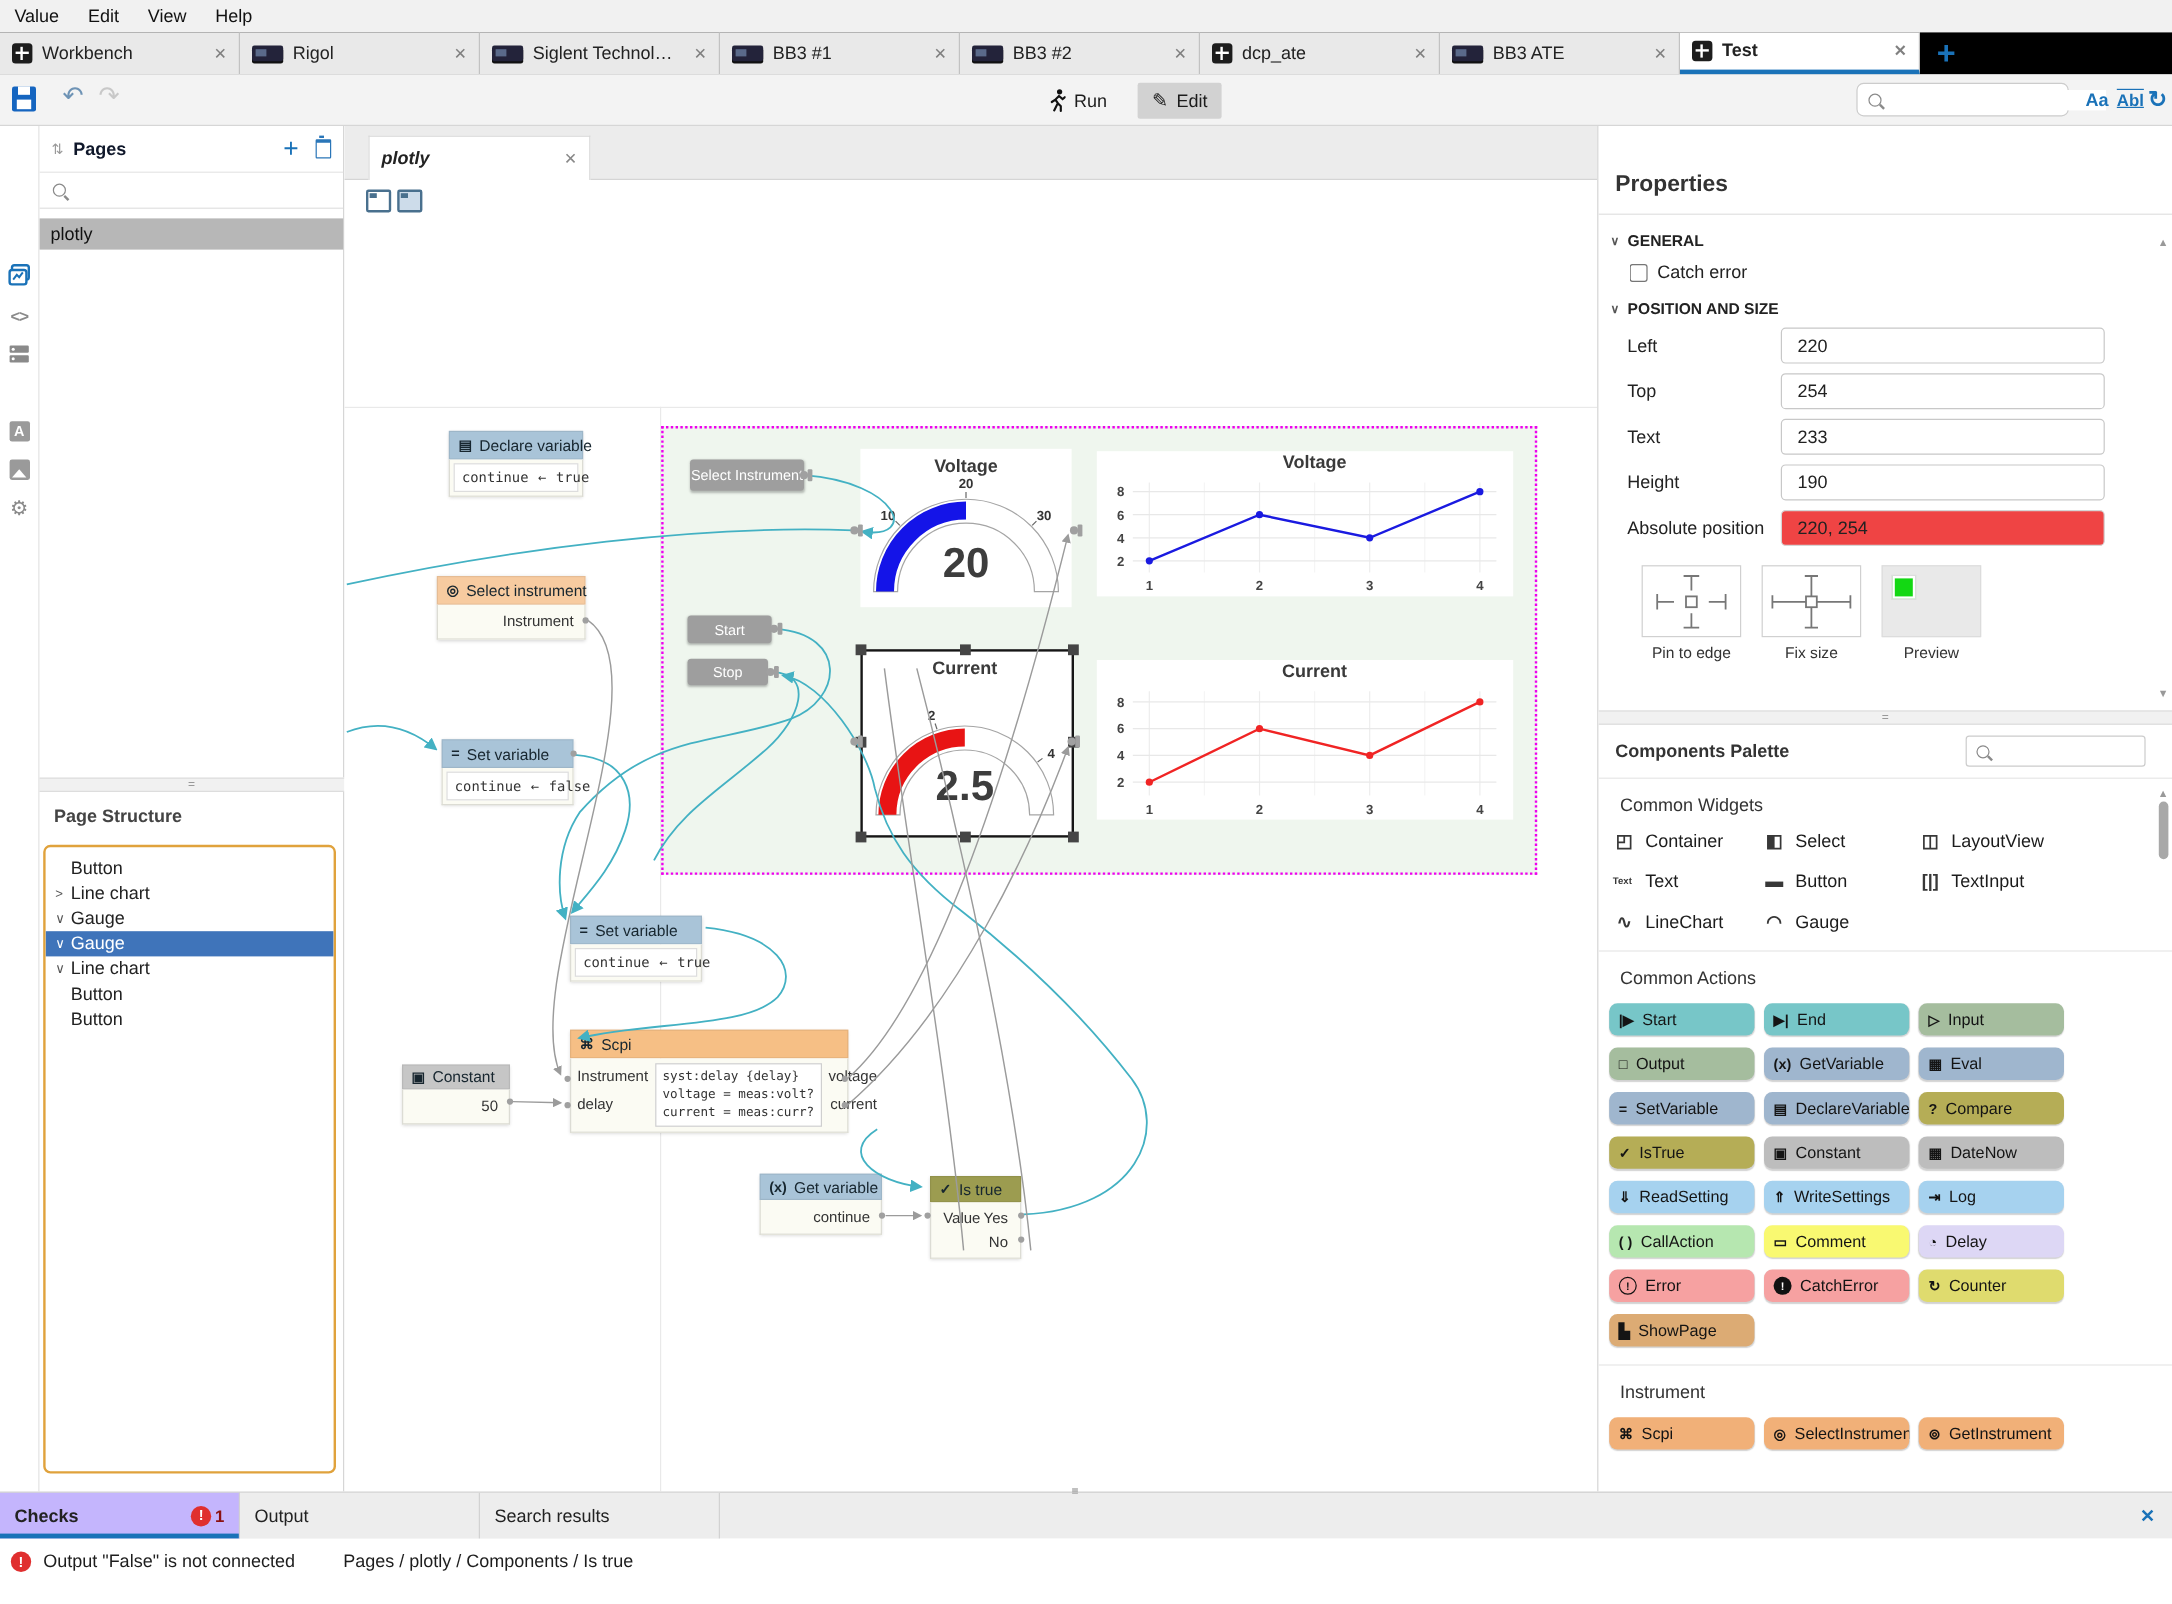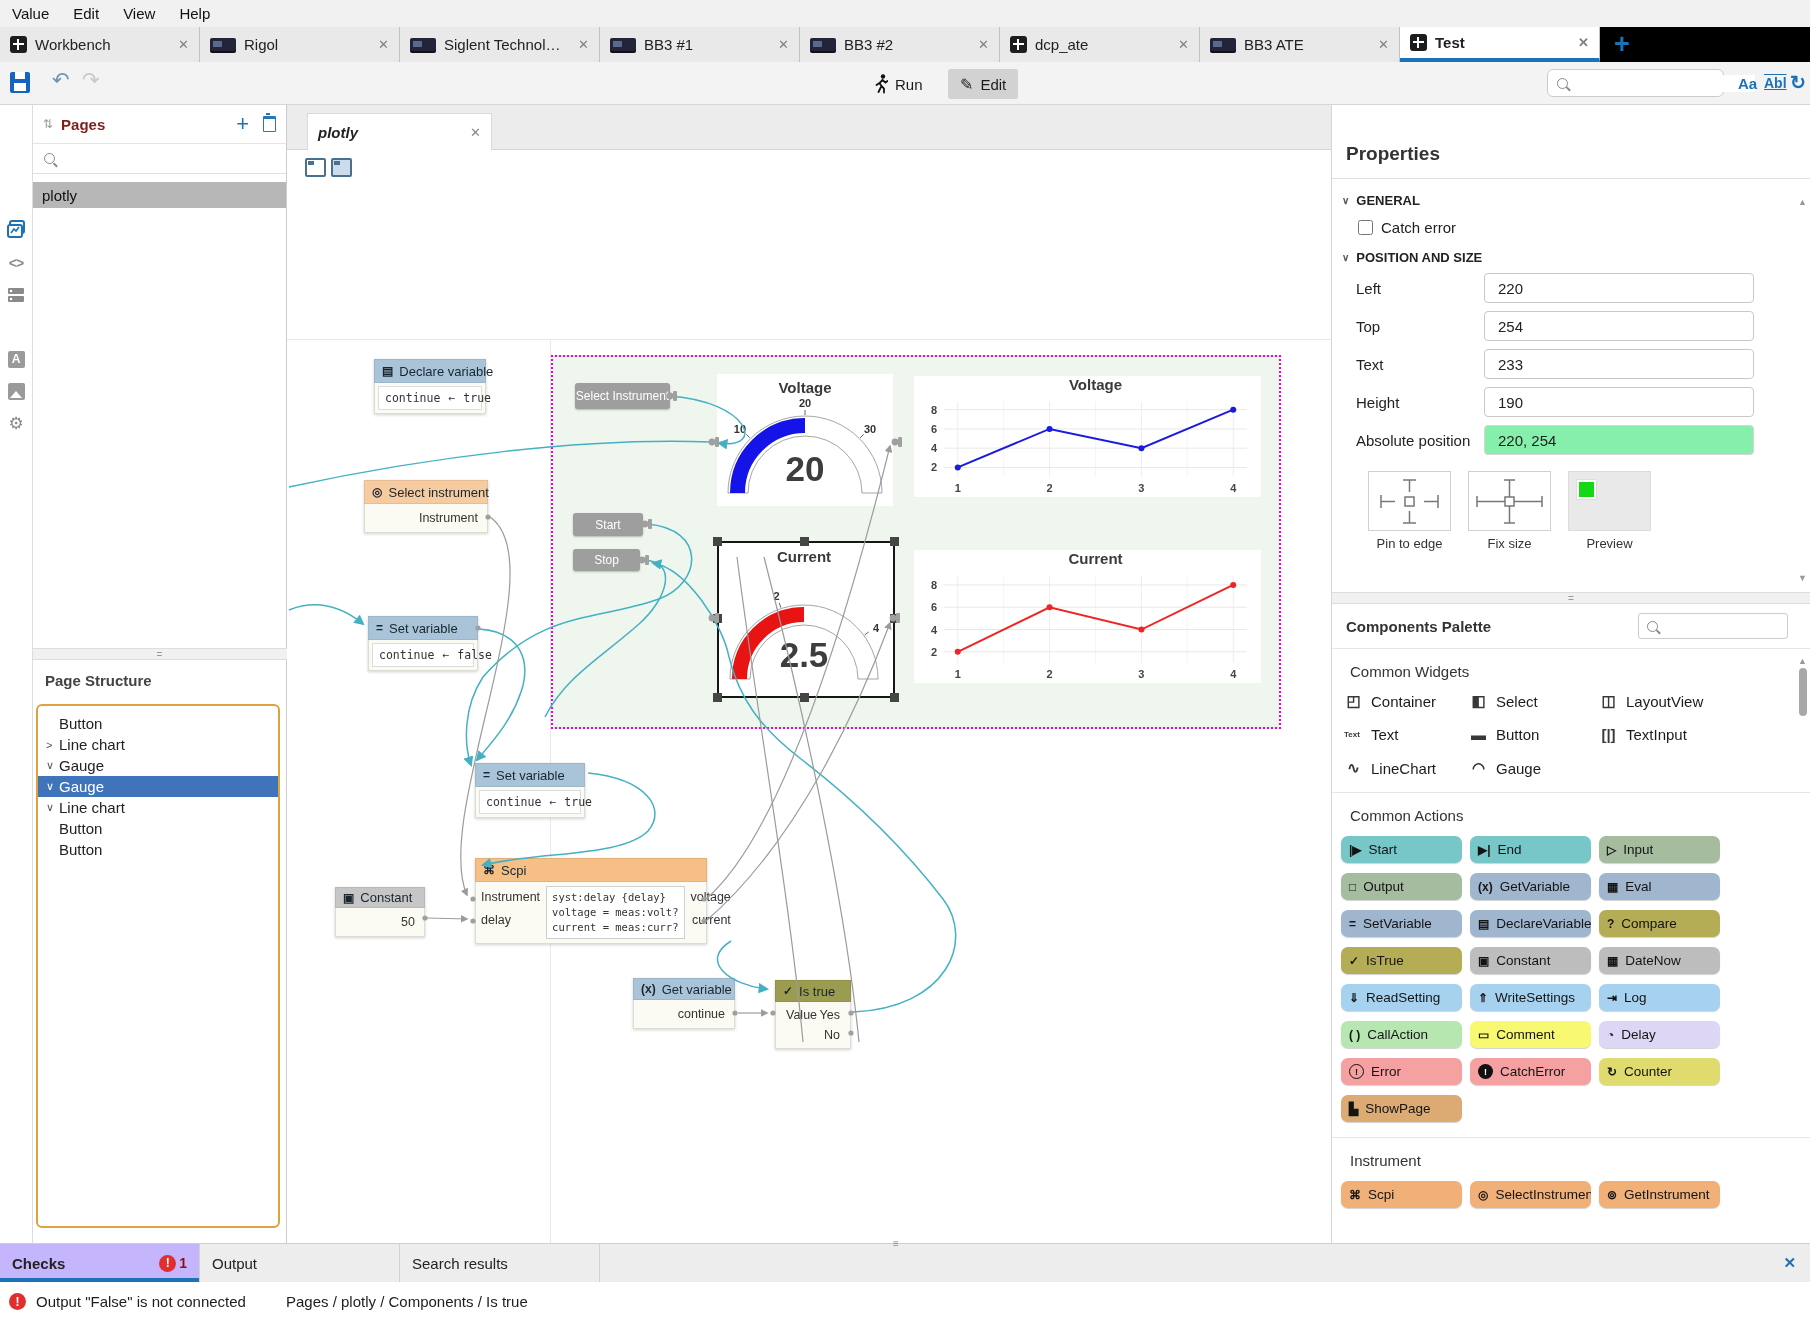--- a/index.html
+++ b/index.html
@@ -44,21 +44,21 @@
   .asq{width:17px;height:17px;background:#9a9a9a;color:#fff;font-size:12px;font-weight:bold;display:flex;align-items:center;justify-content:center;border-radius:2px}
   .imgsq{width:17px;height:17px;background:#9a9a9a;border-radius:2px;position:relative;overflow:hidden}
   .imgsq::after{content:'';position:absolute;left:2px;bottom:2px;border-left:6px solid transparent;border-right:6px solid transparent;border-bottom:7px solid #fff}
   .gear{font-size:17px;color:#8a8a8a}
   .fillic{width:15px;height:11px;background:#8a8a8a;clip-path:polygon(30% 0,100% 55%,55% 100%,0 45%);}
   .fillwrap{border-bottom:3px solid #8a8a8a;padding-bottom:2px}
   
   .pages{position:absolute;left:33px;top:105px;width:254px;height:543px;background:#fff;border-right:1px solid #ccc;box-sizing:border-box}
   .pg-head{height:38px;display:flex;align-items:center;padding:0 10px;border-bottom:1px solid #e5e5e5}
   .pg-sort{color:#9a9a9a;font-size:12px;margin-right:8px}
-  .pg-title{font-weight:bold;font-size:15px;color:#7f1d1d;flex:1}
+  .pg-title{font-weight:bold;font-size:15px;color:#0f172a;flex:1}
   .pg-add{color:#1a72b8;font-size:22px;margin-right:14px}
   .trash{width:11px;height:12px;border:1.5px solid #2a76b8;border-top:3px solid #2a76b8;border-radius:1px;position:relative}
   .trash::before{content:'';position:absolute;top:-6px;left:2px;width:4px;height:2px;background:#2a76b8}
   .pg-search{height:29px;display:flex;align-items:center;padding-left:11px;border-bottom:1px solid #e0e0e0}
   .pg-item{margin-top:8px;height:26px;display:flex;align-items:center;padding-left:9px;font-size:15px;color:#111;background:#b7b7b7}
   
   .lsplit{position:absolute;left:33px;top:648px;width:254px;height:12px;background:#f1f1f1;border-top:1px solid #ddd;border-bottom:1px solid #ddd;box-sizing:border-box;display:flex;align-items:center;justify-content:center;color:#999;font-size:10px;letter-spacing:1px}
   .struct{position:absolute;left:33px;top:660px;width:254px;height:583px;background:#fff;border-right:1px solid #ccc;box-sizing:border-box}
   .st-title{font-weight:bold;font-size:15px;color:#444;padding:12px 0 10px 12px}
   .st-box{position:absolute;left:3px;top:44px;width:244px;height:524px;border:2px solid #e0a23c;border-radius:6px;background:#fff;box-sizing:border-box;padding-top:7px;overflow:hidden}
@@ -101,21 +101,21 @@
   .rpanel{position:absolute;left:1331px;top:105px;width:479px;height:1138px;background:#fff;border-left:1px solid #d5d5d5;box-sizing:border-box;overflow:hidden}
   .rp-props{position:absolute;left:0;top:0;width:100%;height:487px;overflow:hidden}
   .rp-title{padding:38px 0 13px 14px;font-weight:bold;font-size:19px;color:#333;border-bottom:1px solid #e0e0e0}
   .sec-head{display:flex;align-items:center;gap:7px;font-weight:bold;font-size:13px;color:#222;padding:14px 0 0 10px}
   .sec-head .ch{font-size:10px;color:#555}
   .cbrow{display:flex;align-items:center;gap:8px;font-size:15px;color:#222;padding:11px 0 0 26px}
   .cbrow input{width:15px;height:15px;margin:0}
   .frow{display:flex;align-items:center;padding:8px 0 0 24px}
   .frow .fl{width:128px;font-size:15px;color:#222}
   .frow input{width:270px;height:30px;border:1px solid #c8c8c8;border-radius:4px;padding-left:13px;font-size:15px;color:#222;font-family:inherit;box-sizing:border-box}
-  .frow input.ro{background:#86efac;border-color:#d5d5d5}
+  .frow input.ro{background:#ef4444;border-color:#d5d5d5}
   .tiles{display:flex;gap:17px;padding:16px 0 0 36px}
   .tilewrap{display:flex;flex-direction:column;align-items:center;gap:5px}
   .tile{width:83px;height:60px;border:1px solid #d0d0d0;background:#fff;position:relative;box-sizing:border-box}
   .tile.gray{background:#e9e9e9;border-color:#dcdcdc}
   .tile .grn{position:absolute;left:8px;top:8px;width:15px;height:15px;background:#13d813;border:2px solid #fff;outline:1px solid #ddd}
   .tlabel{font-size:13px;color:#333}
   .vsb{position:absolute;right:2px;width:11px;color:#999;font-size:9px;text-align:center}
   .sb-thumb{position:absolute;right:3px;width:8px;background:#a8a8a8;border-radius:4px}
   .rsplit{position:absolute;left:0;top:487px;width:100%;height:12px;background:#f1f1f1;border-top:1px solid #ddd;border-bottom:1px solid #ddd;box-sizing:border-box;display:flex;align-items:center;justify-content:center;color:#999;font-size:10px}
   .rp-pal{position:absolute;left:0;top:499px;width:100%;height:639px;overflow:hidden}

